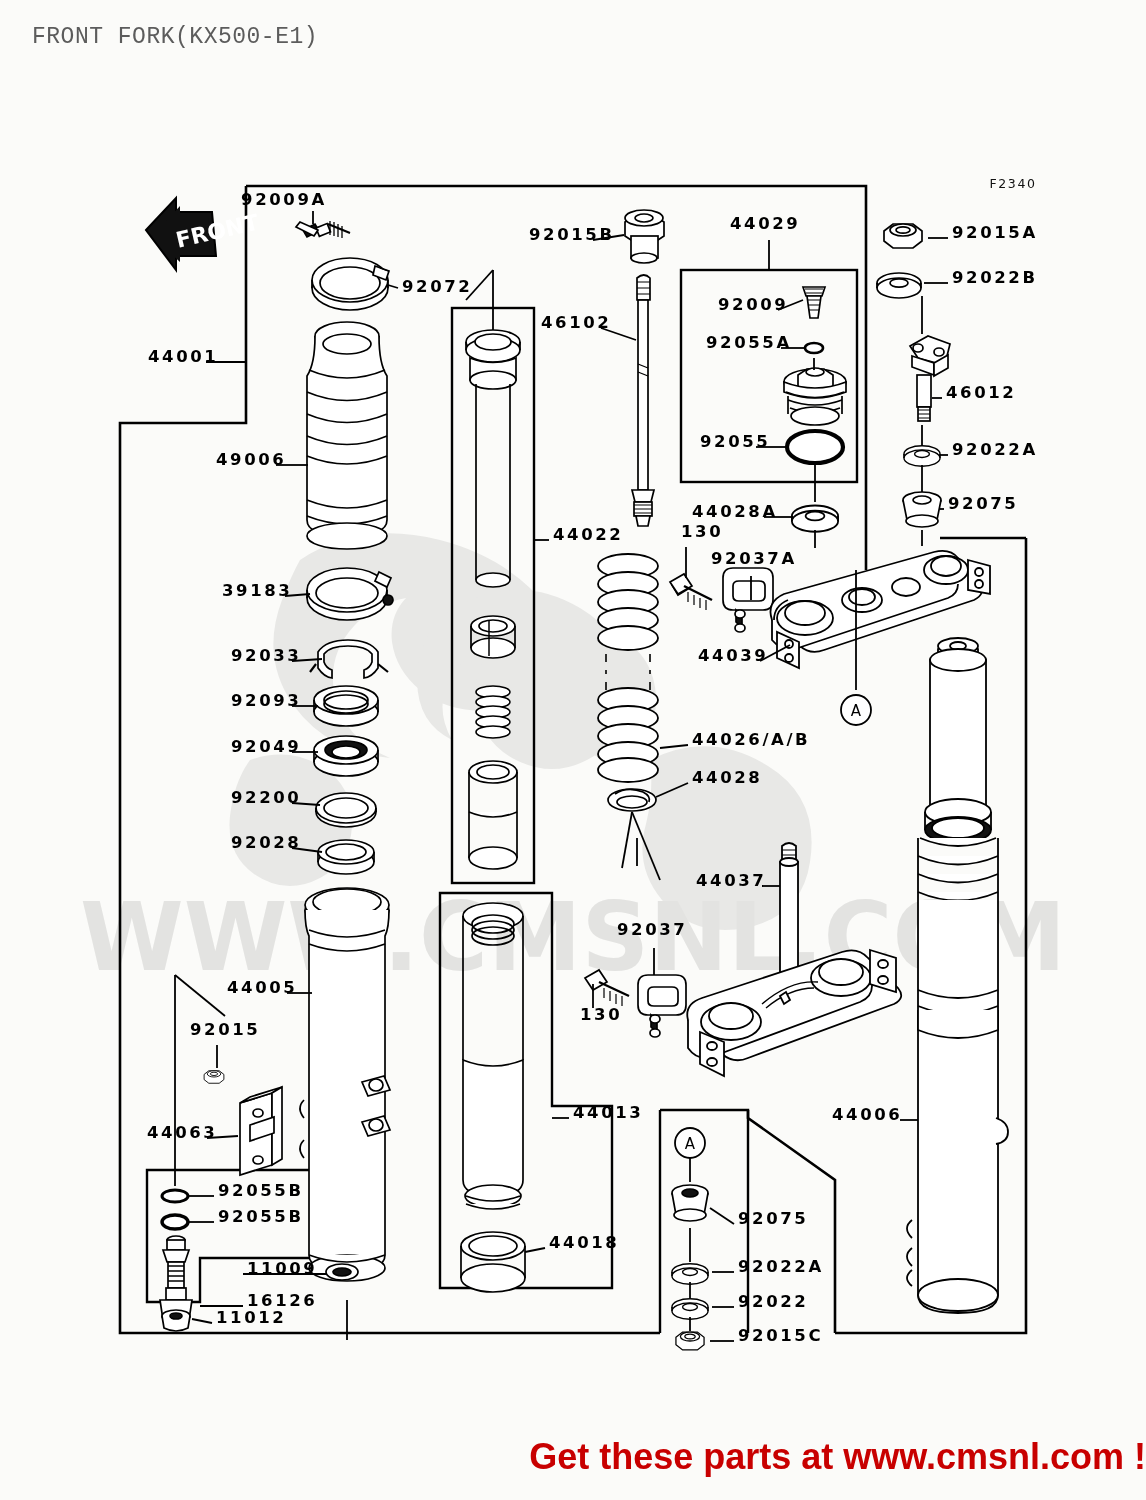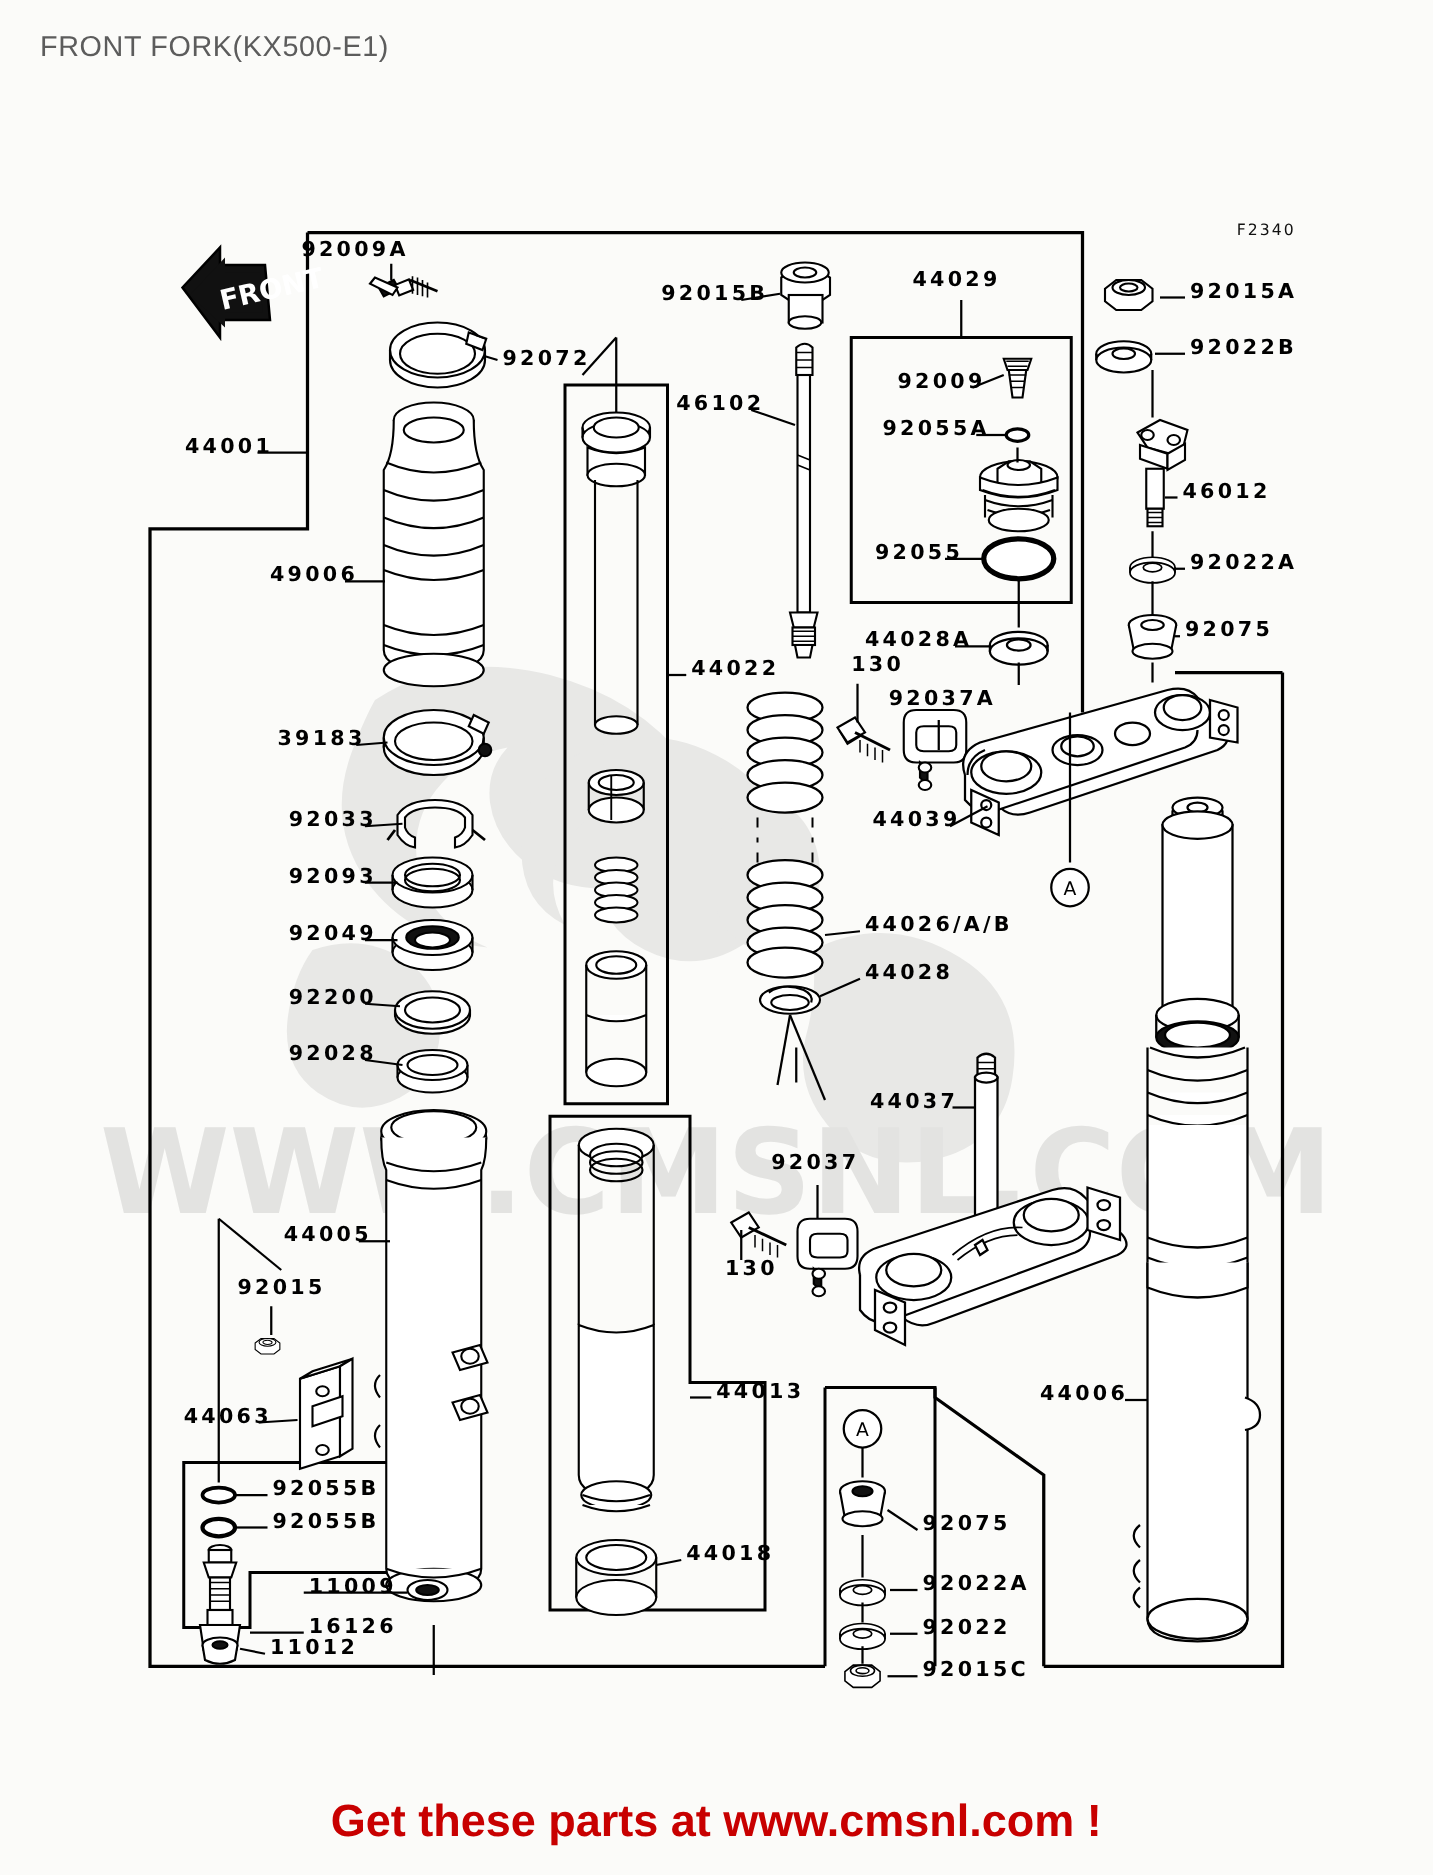--- a/index.html
+++ b/index.html
@@ -5,25 +5,25 @@
 <style>
   html,body{margin:0;padding:0;background:#fbfbf9;}
   body{
     width:1146px;height:1500px;position:relative;overflow:hidden;
     font-family:"DejaVu Sans","Liberation Sans",sans-serif;
     background:#fbfbf9;
   }
   #page-title{
     position:absolute;left:32px;top:24px;
     font-size:23px;color:#5c5c5c;letter-spacing:.5px;
-    font-family:Liberation Sans, sans-serif;
+    font-family:Liberation Mono, monospace;
     white-space:nowrap;
   }
   #footer-note{
-    position:absolute;left:0;top:1436px;width:1146px;text-align:center;
+    position:absolute;left:0;top:1436px;width:1146px;text-align:right;
     font-size:36px;font-weight:bold;color:#c80000;
     font-family:"Liberation Sans","DejaVu Sans",sans-serif;
     letter-spacing:0px;white-space:nowrap;
   }
   #diagram{position:absolute;left:0;top:0;width:1146px;height:1420px;}
   
   .lbl{
     font-family:"DejaVu Sans","Liberation Sans",sans-serif;
     font-size:16.5px;font-weight:bold;fill:#000;letter-spacing:2.6px;
   }

